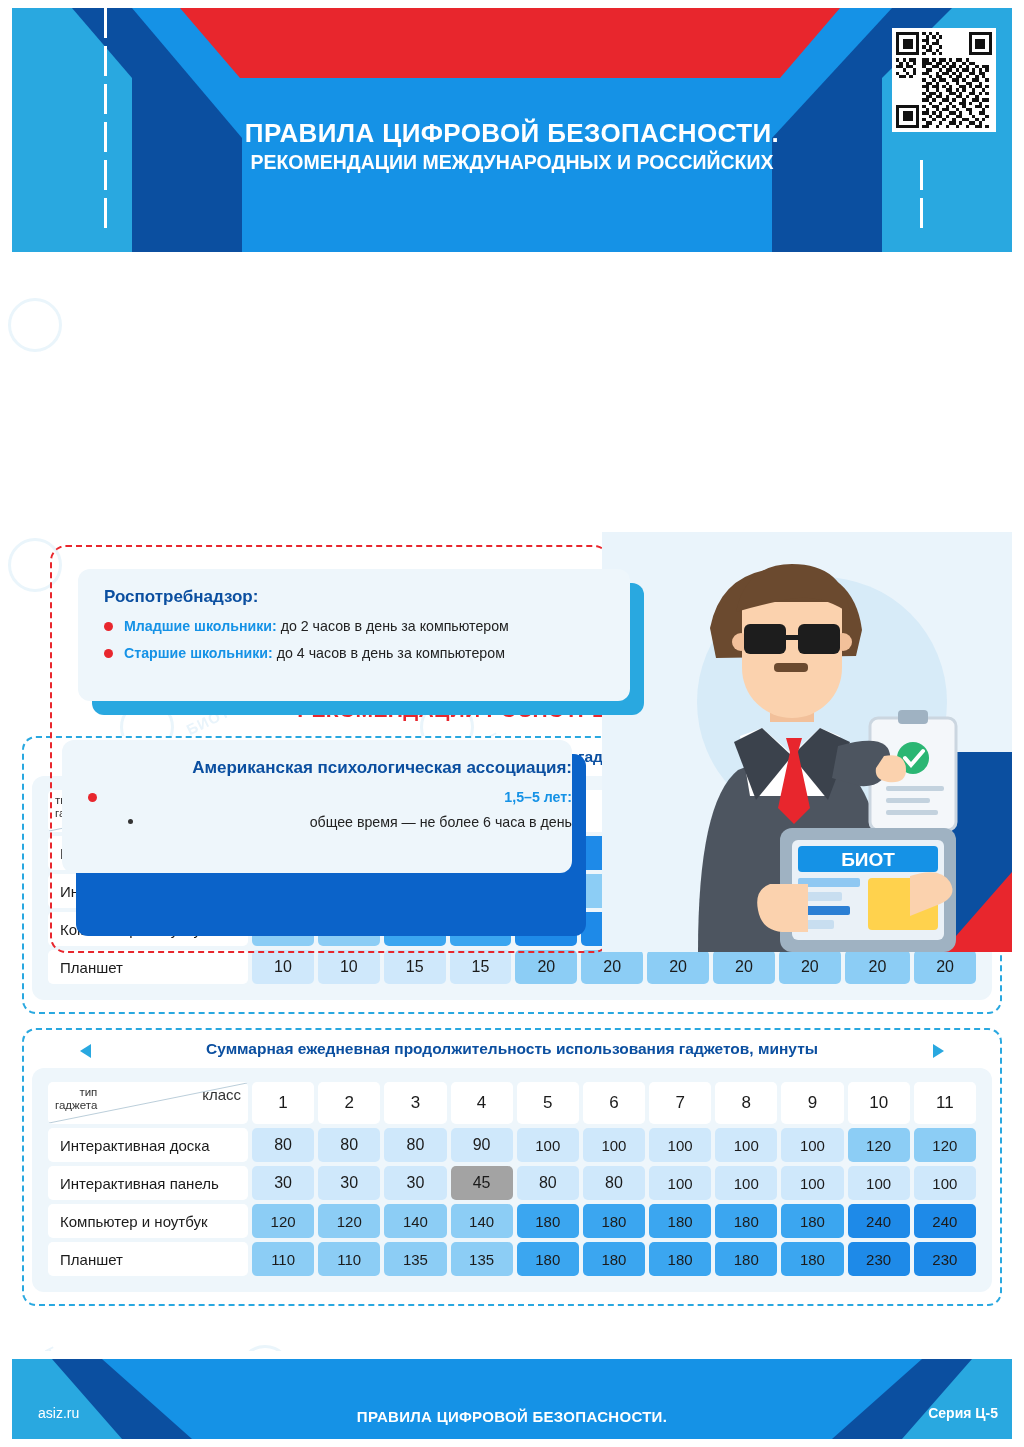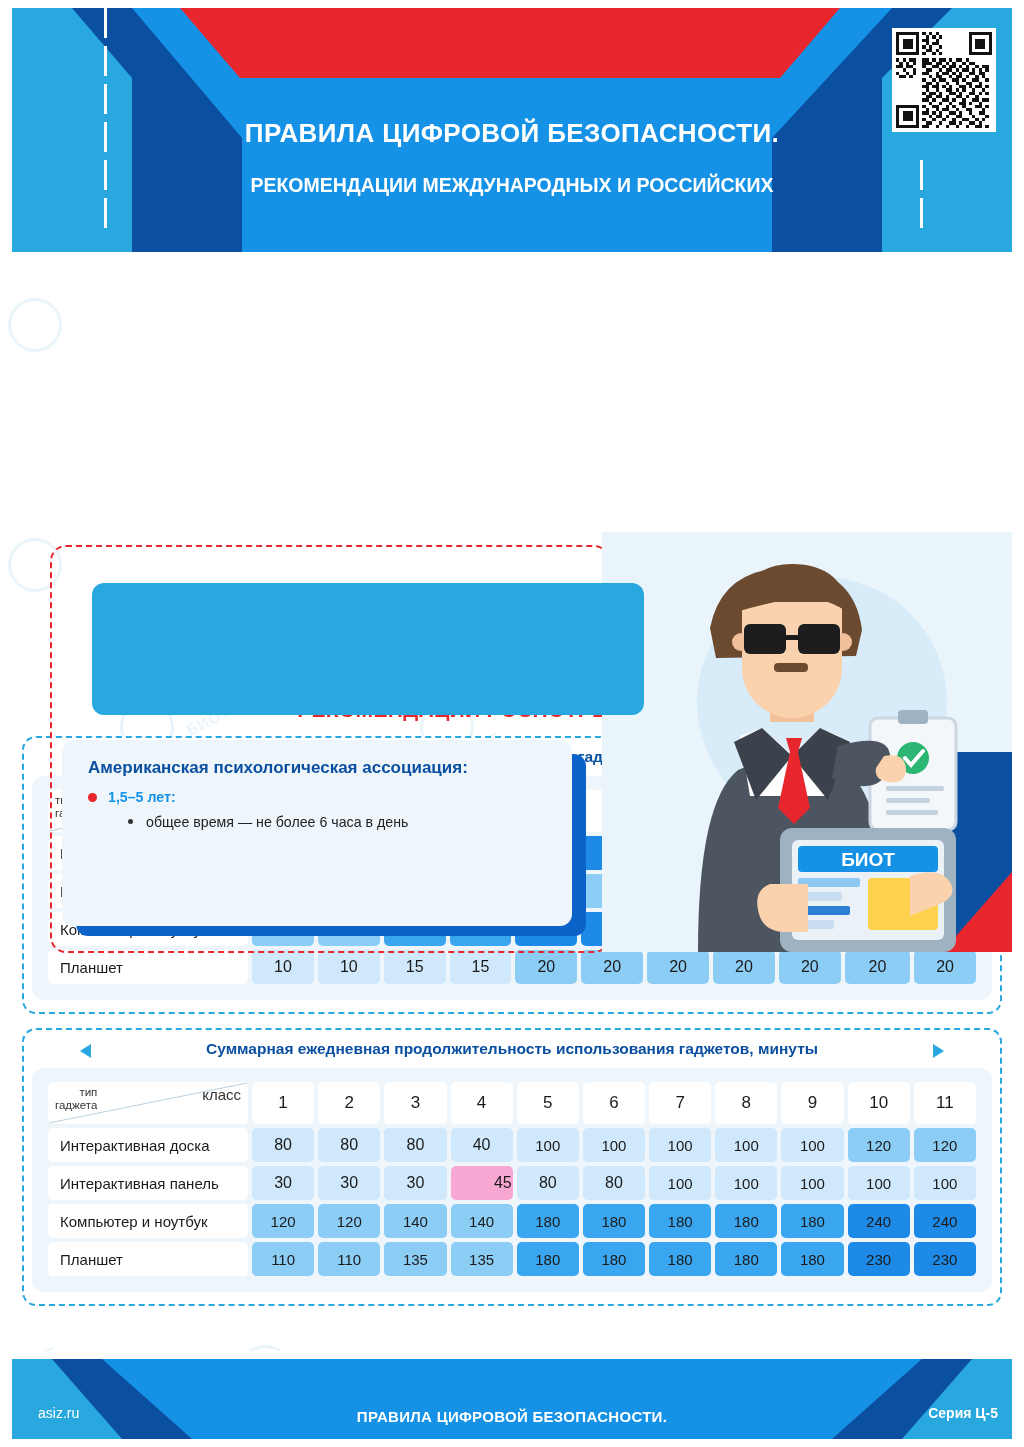--- a/index.html
+++ b/index.html
@@ -82,21 +82,21 @@
     font-weight: bold; font-size: 15px; letter-spacing: 1px;
   }
   .logo-text {
     color: #1b4fa0; font-weight: bold; font-size: 15.5px; letter-spacing: .3px;
   }
   .hdr-titles {
     position: absolute; left: 0; top: 118px; width: 1024px;
     text-align: center; z-index: 6; color: #ffffff;
   }
   .hdr-t1 { font-size: 26px; font-weight: bold; letter-spacing: .4px; }
-  .hdr-t2 { font-size: 19.5px; font-weight: bold; margin-top: 23px; line-height: 1.35; }
+  .hdr-t2 { font-size: 19.5px; font-weight: bold; margin-top: 0; line-height: 1.35; }
   .qr {
     position: absolute; right: 28px; top: 28px;
     width: 104px; height: 104px; background: #ffffff; padding: 4px;
     z-index: 7;
   }
   .qr svg { display: block; }
 
   
   .wm {
     position: absolute; color: #e9f4fb; font-weight: bold;
@@ -123,21 +123,21 @@
   }
   .card {
     position: absolute; z-index: 4;
     background: #eef6fb; border-radius: 12px;
   }
   .card-shadow-blue {
     position: absolute; border-radius: 12px; z-index: 3;
   }
   .card1 { left: 78px; top: 307px; width: 552px; height: 132px; }
   .card1sh { left: 92px; top: 321px; width: 552px; height: 132px; background: #29a8e0; }
-  .card2 { left: 62px; top: 478px; width: 510px; height: 186px; }
+  .card2 { left: 62px; top: 478px; width: 510px; height: 133px; text-align: right; }
   .card2sh { left: 76px; top: 492px; width: 510px; height: 182px; background: #0b63c9; }
 
   .card h3 {
     margin: 0; padding: 18px 0 0 26px;
     color: #0b4fa0; font-size: 17px; font-weight: bold;
   }
   .bullets { margin: 0; padding: 10px 0 0 26px; list-style: none; }
   .bullets li {
     position: relative; padding-left: 20px; margin-bottom: 9px;
     font-size: 14.2px; color: #222; line-height: 1.3;
@@ -602,20 +602,31 @@
       <rect x="196" y="374" width="52" height="9" rx="2" fill="#2b7fd4"></rect>
       <rect x="196" y="388" width="36" height="9" rx="2" fill="#c8def0"></rect>
       <rect x="266" y="346" width="70" height="52" rx="4" fill="#ffd24d"></rect>
 
       <path d="M168 352 q-16 6 -12 26 q4 22 28 22 h22 v-48 z" fill="#fbd2ae"></path>
       <path d="M308 344 q30 -10 40 6 q8 14 -10 22 l-30 12 z" fill="#fbd2ae"></path>
     </svg>
   </div>
 
   <div class="card-shadow-blue card1sh"></div>
+  <div class="card card1">
+    <h3>Роспотребнадзор:</h3>
+    <ul class="bullets">
+      <li>
+        <b>Младшие школьники:</b><span> до 2 часов в день за компьютером</span>
+      </li>
+      <li>
+        <b>Старшие школьники:</b><span> до 4 часов в день за компьютером</span>
+      </li>
+    </ul>
+  </div>
 
   <div class="card-shadow-blue card2sh"></div>
   <div class="card card2">
     <h3>Американская психологическая ассоциация:</h3>
     <ul class="bullets">
       <li>
         <b>1,5–5 лет:</b>
         <ul class="subbul">
           <li>общее  время — не более 6 часа в день</li>
         </ul>
@@ -752,35 +763,35 @@
               <th class="cls">10</th>
               <th class="cls">11</th>
             </tr>
           </thead>
         <tbody>
             <tr>
               <td class="rowlab">Интерактивная доска</td>
               <td style="background: rgb(207, 232, 251);">80</td>
               <td style="background: rgb(207, 232, 251);">80</td>
               <td style="background: rgb(207, 232, 251);">80</td>
-              <td style="background: rgb(207, 232, 251);">40</td>
+              <td style="background: rgb(207, 232, 251);">90</td>
               <td style="background: rgb(207, 232, 251); font-size: 15px;">100</td>
               <td style="background: rgb(207, 232, 251); font-size: 15px;">100</td>
               <td style="background: rgb(207, 232, 251); font-size: 15px;">100</td>
               <td style="background: rgb(207, 232, 251); font-size: 15px;">100</td>
               <td style="background: rgb(207, 232, 251); font-size: 15px;">100</td>
               <td style="background: rgb(140, 205, 245); font-size: 15px;">120</td>
               <td style="background: rgb(140, 205, 245); font-size: 15px;">120</td>
             </tr>
             <tr>
               <td class="rowlab">Интерактивная панель</td>
               <td style="background: rgb(207, 232, 251);">30</td>
               <td style="background: rgb(207, 232, 251);">30</td>
               <td style="background: rgb(207, 232, 251);">30</td>
-              <td style="background: #f9a8d4; text-align: right;">45</td>
+              <td style="background: #a3a3a3;">45</td>
               <td style="background: rgb(207, 232, 251);">80</td>
               <td style="background: rgb(207, 232, 251);">80</td>
               <td style="background: rgb(207, 232, 251); font-size: 15px;">100</td>
               <td style="background: rgb(207, 232, 251); font-size: 15px;">100</td>
               <td style="background: rgb(207, 232, 251); font-size: 15px;">100</td>
               <td style="background: rgb(207, 232, 251); font-size: 15px;">100</td>
               <td style="background: rgb(207, 232, 251); font-size: 15px;">100</td>
             </tr>
             <tr>
               <td class="rowlab">Компьютер и ноутбук</td>

